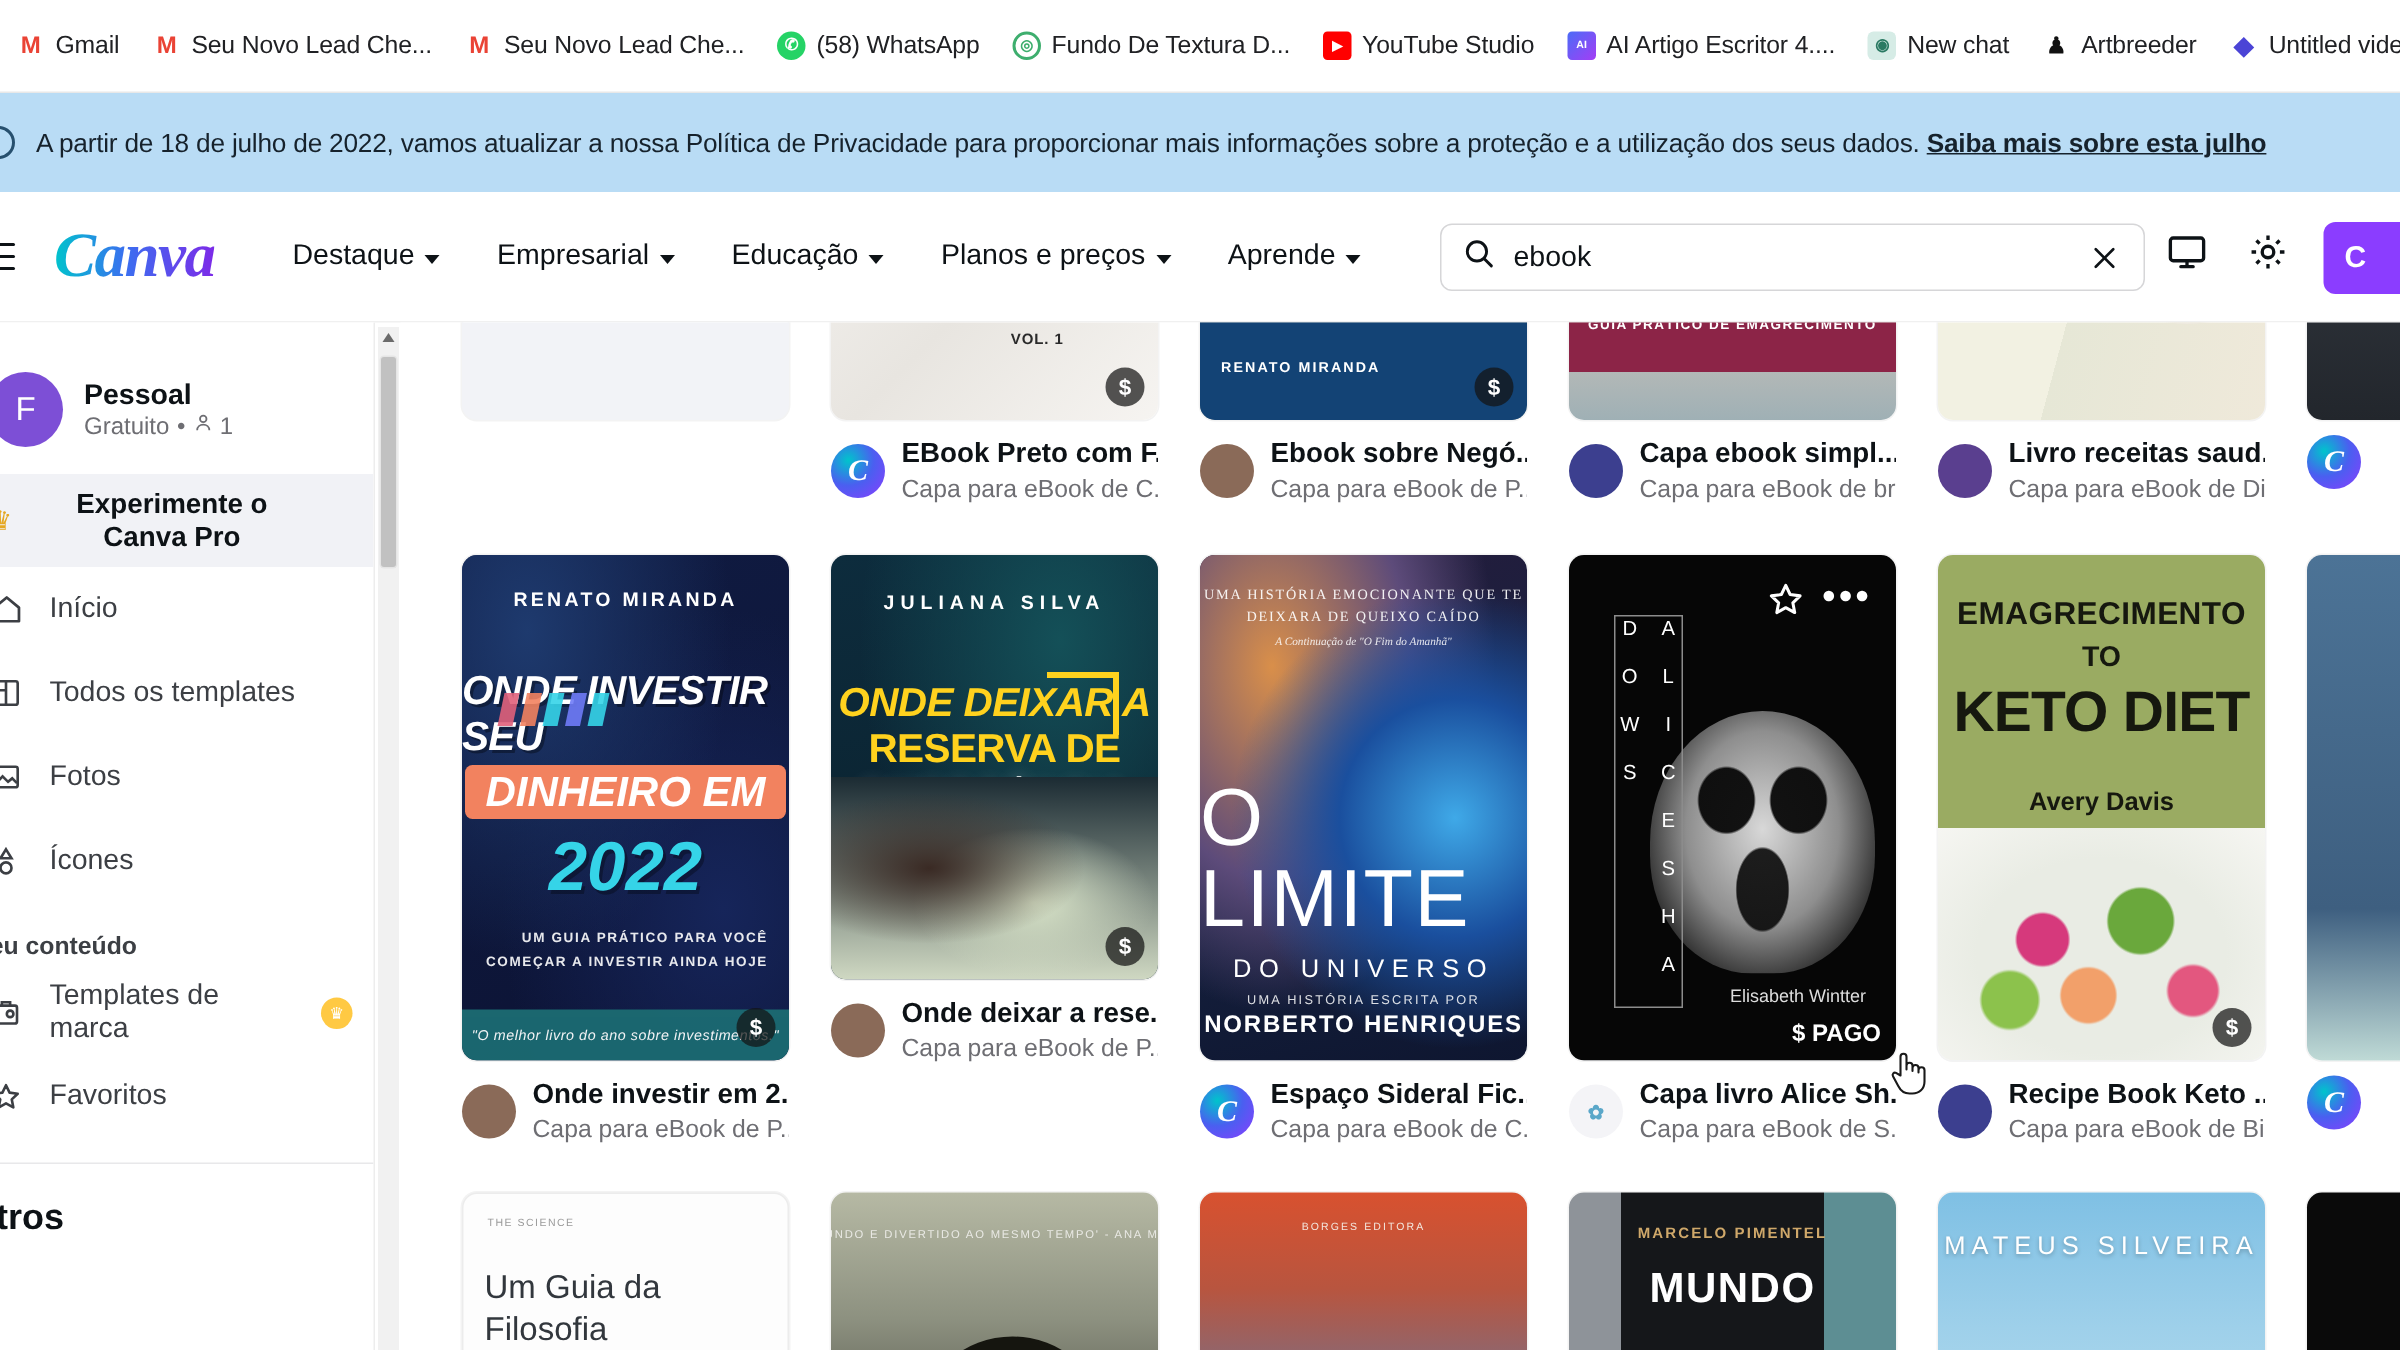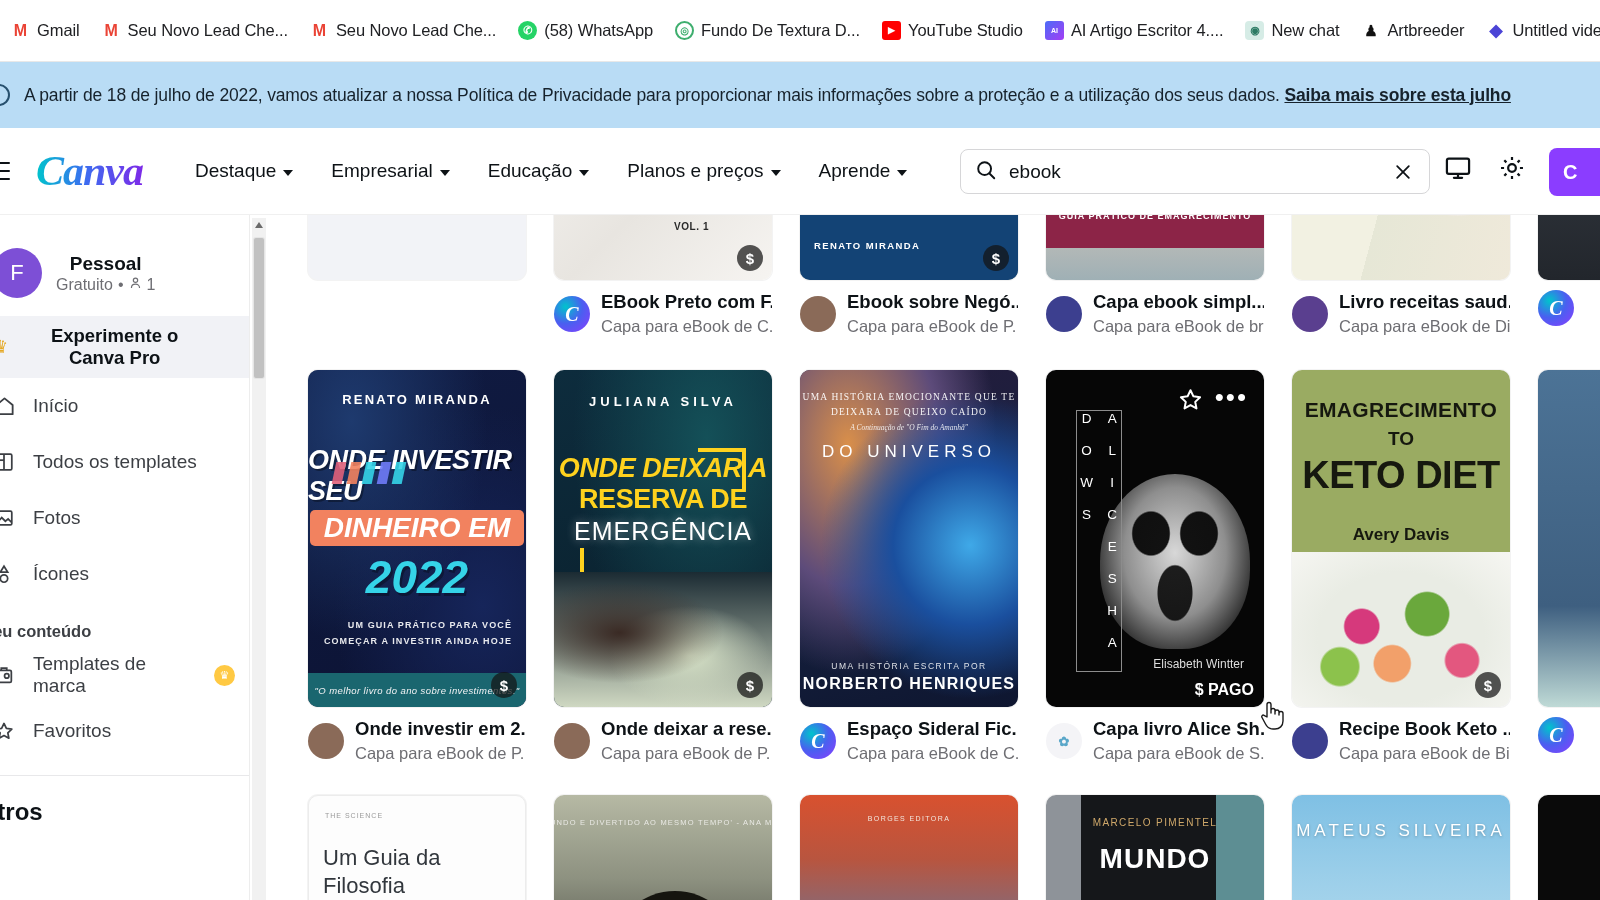--- a/index.html
+++ b/index.html
@@ -144,21 +144,21 @@
   .account-row {
     display: flex; align-items: center; gap: 14px;
     padding: 33px 0 0 0; margin-left: -8px; cursor: pointer;
   }
   .avatar-circle {
     width: 50px; height: 50px; border-radius: 50%;
     background: #7d4fd6; color: #fff;
     display: flex; align-items: center; justify-content: center;
     font-size: 22px; font-weight: 500; flex: none;
   }
-  .account-name { font-size: 19px; font-weight: 700; color: #0d1216; line-height: 1.25; text-align: center; }
+  .account-name { font-size: 19px; font-weight: 700; color: #0d1216; line-height: 1.25; }
   .account-sub { font-size: 16px; color: #6e6e73; display:flex; align-items:center; gap:5px; }
 
   .try-pro {
     margin-top: 18px; height: 62px; background: #f1f2f6;
     display: flex; align-items: center; gap: 14px;
     padding-left: 0px; cursor: pointer;
   }
   .crown-ico { color: #e5a823; font-size: 18px; margin-left: -8px; flex:none; }
   .try-pro-label {
     font-size: 18.5px; font-weight: 700; color: #0d1216;
@@ -423,21 +423,21 @@
   .b-silho .head { position:absolute; left: 28%; bottom: -6px; width: 120px; height: 110px; background:#15150f; border-radius: 50% 50% 40% 40%;}
   .b-sunset {
     background: linear-gradient(180deg,#d8512f 0%, #b8553f 32%, #7a6f86 68%, #4c5a7a 100%);
     position:relative;
   }
   .b-sunset .logo { position:absolute; left:50%; transform:translateX(-50%); top: 20px; text-align:center; color:#f3e6dd; font-size: 7px; letter-spacing:1.4px;}
   .b-mundo {
     background: linear-gradient(90deg,#8e9399 0 16%, #15171a 16% 78%, #5d8e93 78% 100%);
     position:relative; color:#fff;
   }
-  .b-mundo .auth { position:absolute; left:50%; transform:translateX(-50%); top: 22px; font-size: 10px; letter-spacing:1.4px; color:#cfa86a; font-weight:400; white-space:nowrap;}
+  .b-mundo .auth { position:absolute; left:50%; transform:translateX(-50%); top: 22px; font-size: 10px; letter-spacing:1.4px; color:#cfa86a; font-weight:700; white-space:nowrap;}
   .b-mundo .ttl { position:absolute; left:50%; transform:translateX(-50%); top: 48px; font-size: 28px; font-weight:700; letter-spacing:1px;}
   .b-mateus {
     background: linear-gradient(180deg,#7fc0e4 0%, #9ed0ea 45%, #bcdff0 100%);
     position:relative; color:#fff;
   }
   .b-mateus .auth { position:absolute; left:50%; transform:translateX(-50%); top: 26px; font-size: 17px; letter-spacing: 4px; white-space:nowrap; text-shadow:0 1px 3px rgba(0,0,0,.25);}
   .b-dark2 { background: #0a0a0a; }
 </style>
 </head>
 <body>
@@ -739,21 +739,21 @@
     </div>
     <div class="meta">
       <div class="meta-av" style="background:#8a6a58"></div>
       <div class="meta-txt">
         <div class="meta-title">Onde investir em 2...</div>
         <div class="meta-sub">Capa para eBook de P...</div>
       </div>
     </div>
   </div>
 
-  <div class="card" style="left:287px; top:155px; width:218px; height:337px;">
+  <div class="card" style="left:287px; top:155px; width:218px; height:283px;">
     <div class="thumb">
       <div class="cover c-reserva">
         <div class="auth">JULIANA SILVA</div>
         <div class="brk1"></div>
         <div class="t1">ONDE DEIXAR A</div>
         <div class="t2">RESERVA DE</div>
         <div class="t3">EMERGÊNCIA</div>
         <div class="brk2"></div>
         <div class="photo"></div>
       </div>
@@ -766,20 +766,21 @@
         <div class="meta-sub">Capa para eBook de P...</div>
       </div>
     </div>
   </div>
 
   <div class="card" style="left:533px; top:155px; width:218px; height:337px;">
     <div class="thumb">
       <div class="cover c-limite">
         <div class="kick">UMA HISTÓRIA EMOCIONANTE QUE TE DEIXARA DE QUEIXO CAÍDO</div>
         <div class="kick2">A Continuação de "O Fim do Amanhã"</div>
+        <div class="big">O LIMITE</div>
         <div class="sub">DO UNIVERSO</div>
         <div class="byline">UMA HISTÓRIA ESCRITA POR</div>
         <div class="author">NORBERTO HENRIQUES</div>
       </div>
     </div>
     <div class="meta">
       <div class="meta-av canva-av">C</div>
       <div class="meta-txt">
         <div class="meta-title">Espaço Sideral Fic...</div>
         <div class="meta-sub">Capa para eBook de C...</div>

